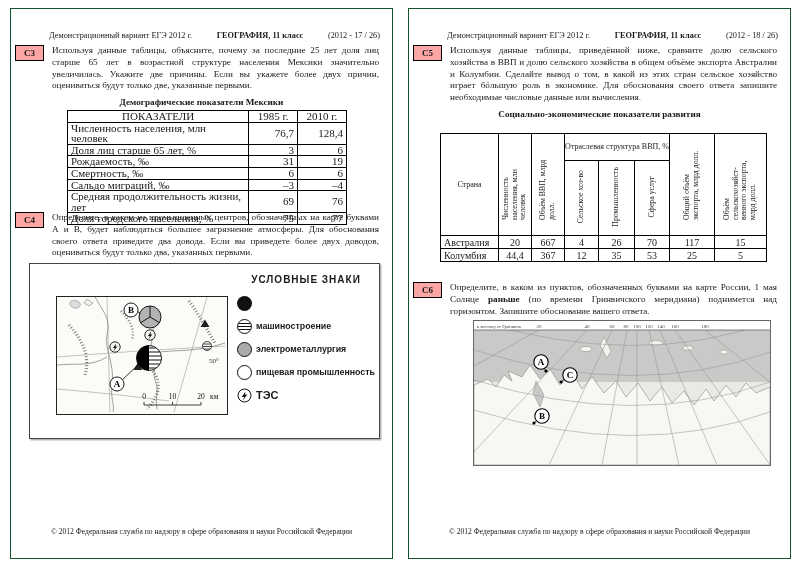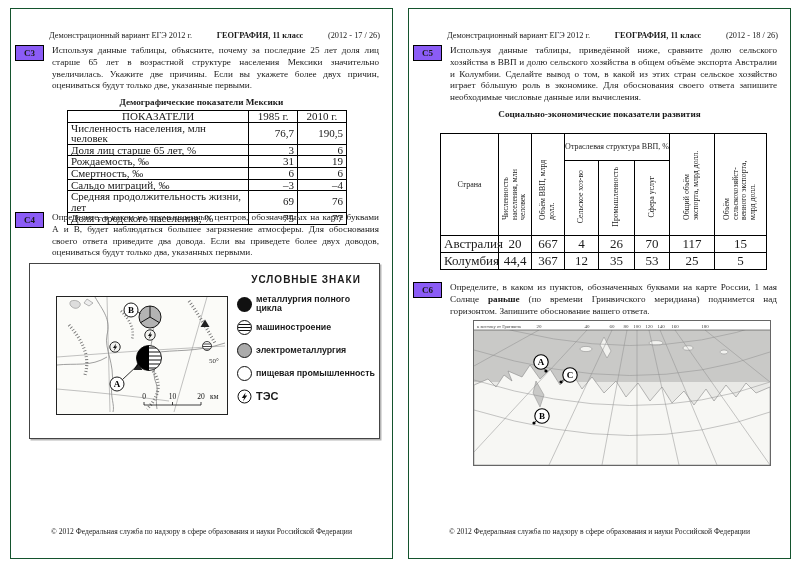--- a/index.html
+++ b/index.html
@@ -8,21 +8,21 @@
   .page{position:absolute;top:8px;width:381px;height:549px;background:#fff;border:1px solid #14532d;}
   #page-left{left:10px;}
   #page-right{left:408px;}
 
   .pg-header{position:absolute;top:22px;left:38px;right:12px;font-size:8.3px;display:flex;
              justify-content:space-between;white-space:nowrap;}
   .pg-header .mid{font-weight:bold;}
 
   .qblock{position:absolute;left:4px;right:13px;display:flex;align-items:flex-start;}
   .qlabel{flex:none;width:27px;border:1px solid #000;text-align:center;font-weight:bold;
-          font-size:9px;line-height:14px;height:14px;margin-right:8px;background:#8b5cf6;}
+          font-size:9px;line-height:14px;height:14px;margin-right:8px;background:#fca5a5;}
   .qtext{font-size:9.2px;line-height:1.28;text-align:justify;}
 
   .tbl-title{position:absolute;left:0;right:0;text-align:center;font-weight:bold;font-size:9.2px;line-height:1.15;}
 
   table.demo{position:absolute;border-collapse:collapse;font-size:11px;padding-left:45px;}
   table.demo td,table.demo th{border:1px solid #000;padding:0 3px;line-height:10.6px;height:10.6px;}
   table.demo th{font-weight:normal;text-align:center;}
   table.demo td.num{text-align:right;width:45px;}
 
   .figure{position:absolute;border:1px solid #444;box-shadow:1.5px 1.5px 0 #b5b5b5;background:#fff;}
@@ -36,21 +36,21 @@
   .pg-footer{position:absolute;left:0;right:0;bottom:22px;text-align:center;font-size:7.6px;color:#222;}
 
   
   table.soc{position:absolute;border-collapse:collapse;table-layout:fixed;font-size:8px;}
   table.soc th,table.soc td{border:1px solid #000;padding:0;}
   table.soc th{font-weight:normal;vertical-align:middle;text-align:center;}
   table.soc .grp{font-size:8px;line-height:1.15;height:26px;}
   table.soc .vt{height:74px;vertical-align:middle;}
   .vert{writing-mode:vertical-rl;transform:rotate(180deg);display:inline-block;
         max-height:72px;line-height:1.12;font-size:7.8px;text-align:left;}
-  table.soc td{font-size:13px;height:12px;text-align:center;}
+  table.soc td{font-size:10px;height:12px;text-align:center;}
   table.soc td.country{text-align:left;padding-left:3px;}
 
   .rmap{position:absolute;border:1px solid #666;background:#e9e9e6;}
   svg text{font-family:"Liberation Serif",serif;}
 </style>
 </head>
 <body>
 
 <div class="page" id="page-left">
   <div class="pg-header">
@@ -69,21 +69,21 @@
   <table class="demo" style="top:101px;left:56px;width:280px;">
     <tbody>
         <tr>
       <th style="width:188px;">ПОКАЗАТЕЛИ</th>
       <th>1985 г.</th>
       <th>2010 г.</th>
     </tr>
     <tr>
           <td>Численность населения, млн человек</td>
           <td class="num">76,7</td>
-          <td class="num">190,5</td>
+          <td class="num">128,4</td>
         </tr>
     <tr>
           <td>Доля лиц старше 65 лет, %</td>
           <td class="num">3</td>
           <td class="num">6</td>
         </tr>
     <tr>
           <td>Рождаемость, ‰</td>
           <td class="num">31</td>
           <td class="num">19</td>
@@ -209,21 +209,20 @@
           <line x1="144" y1="105" x2="144" y2="108" stroke="#111" stroke-width="0.8"></line>
         </g>
       </svg>
     </div>
     <div class="legend">
       <div class="legend-title">УСЛОВНЫЕ ЗНАКИ</div>
       <div class="legend-item">
         <svg class="sym" viewBox="0 0 17 17">
             <circle cx="8.5" cy="8.5" r="7.5" fill="#111"></circle>
           </svg>
-        <span class="lbl">металлургия полного цикла</span>
       </div>
       <div class="legend-item">
         <svg class="sym" viewBox="0 0 17 17">
           <defs>
               <clipPath id="clipLg">
                 <circle cx="8.5" cy="8.5" r="6.6"></circle>
               </clipPath>
             </defs>
           <circle cx="8.5" cy="8.5" r="7" fill="#fff" stroke="#111" stroke-width="1"></circle>
           <g clip-path="url(#clipLg)" stroke="#111" stroke-width="1.2">

